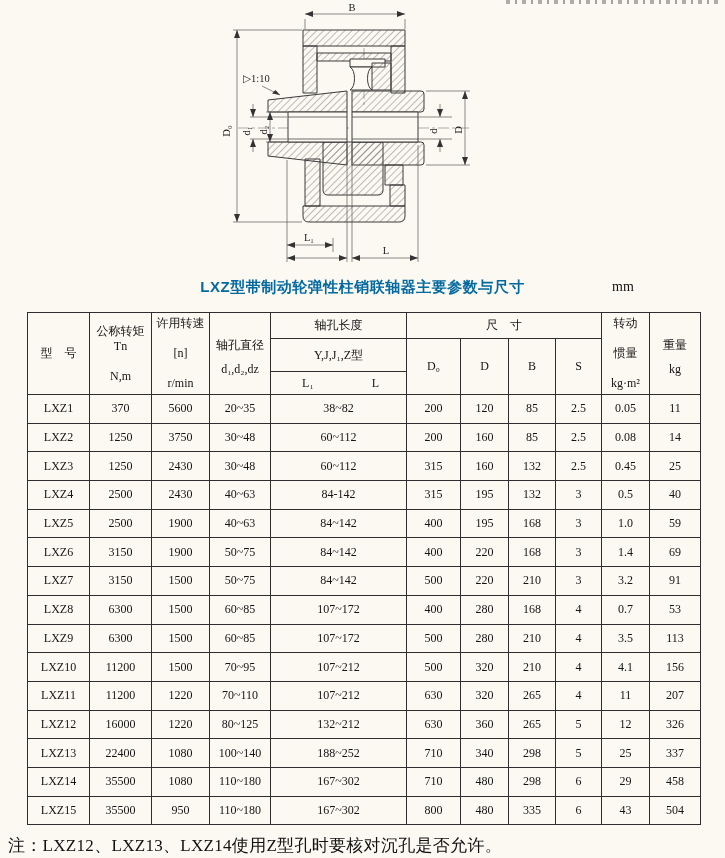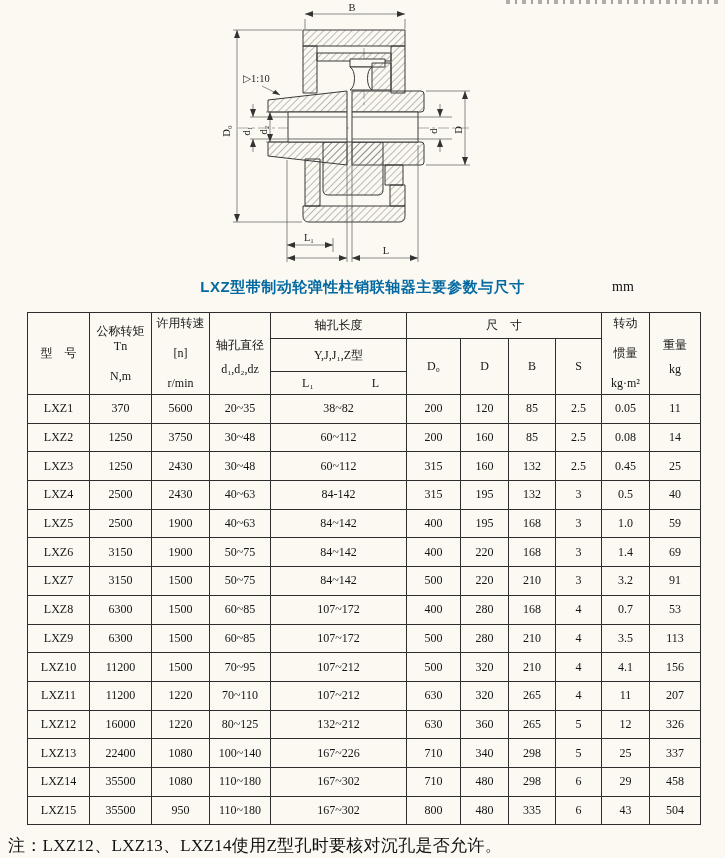--- a/index.html
+++ b/index.html
@@ -372,21 +372,21 @@
           <td>265</td>
           <td>5</td>
           <td>12</td>
           <td>326</td>
         </tr>
         <tr>
           <td>LXZ13</td>
           <td>22400</td>
           <td>1080</td>
           <td>100~140</td>
-          <td>167~226</td>
+          <td>188~252</td>
           <td>710</td>
           <td>340</td>
           <td>298</td>
           <td>5</td>
           <td>25</td>
           <td>337</td>
         </tr>
         <tr>
           <td>LXZ14</td>
           <td>35500</td>

